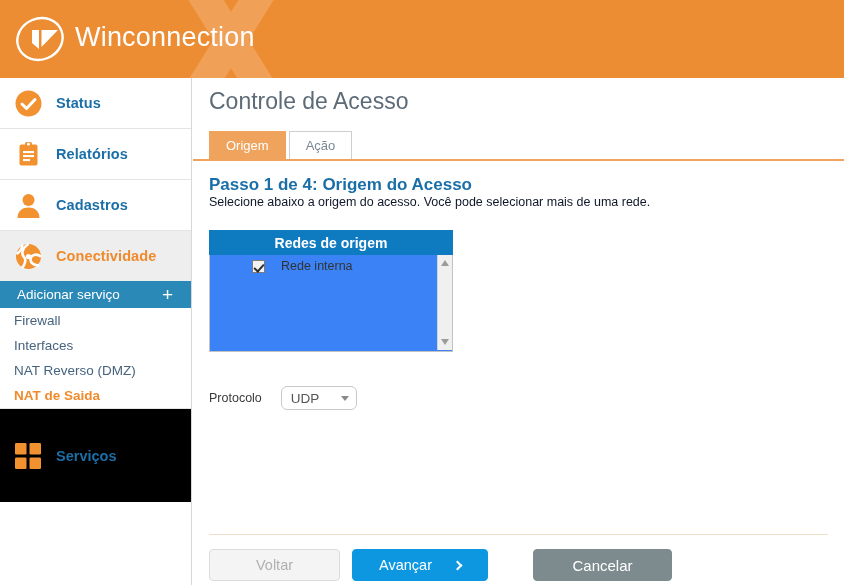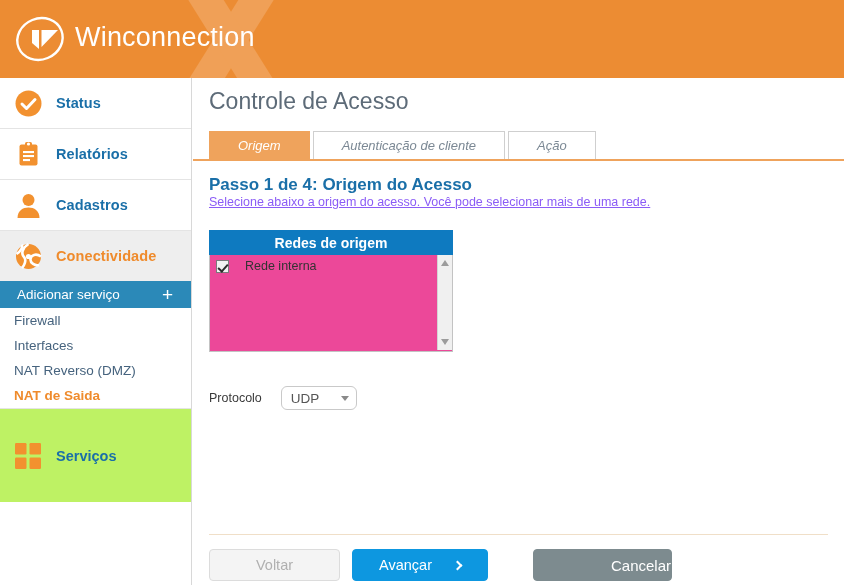--- a/index.html
+++ b/index.html
@@ -90,21 +90,21 @@
     height: 25px;
     display: flex; align-items: center;
     padding-left: 14px;
     font-size: 13.5px;
     color: #46637e;
     cursor: pointer;
   }
   .sub-item.sel { color: #ef8b2c; font-weight: bold; }
 
   .nav-services {
-    background: #bef264;
+    background: #000000;
     height: 93px;
     display: flex; align-items: center;
     padding-left: 14px;
   }
   .nav-services .icon { width: 28px; height: 28px; flex: 0 0 28px; }
   .nav-services .label {
     margin-left: 14px;
     font-size: 14.5px; font-weight: bold; color: #1a6fa8;
   }
 
@@ -122,61 +122,61 @@
   .tabbar {
     position: absolute; left: 0; top: 55px;
     width: 651px; height: 28px;
     border-bottom: 2px solid #efa35c;
     display: flex; align-items: flex-end;
     padding-left: 16px;
   }
   .tab {
     height: 28px;
     display: flex; align-items: center; justify-content: flex-end;
-    padding: 0 28px;
+    padding: 0 16px;
     font-size: 13px;
     color: #7b8894;
     background: #ffffff;
     border: 1px solid #cfcfcf;
     border-bottom: none;
     margin-right: 3px;
     cursor: pointer;
     white-space: nowrap;
-    font-style: italic;
   }
   .tab.active {
     background: #efa35c;
     border-color: #efa35c;
     color: #ffffff;
   }
 
   .step-title {
     position: absolute; left: 16px; top: 97px;
     font-size: 17px; font-weight: bold; color: #1a6fa8;
   }
   .step-desc {
     position: absolute; left: 16px; top: 117px;
-    font-size: 12.5px; color: #8b5cf6; text-decoration: underline;
+    font-size: 12.5px; color: #0f172a;
   }
 
   .netbox { position: absolute; left: 16px; top: 152px; width: 244px; }
   .netbox-head {
     height: 25px;
     background: #0e7ac0;
     color: #ffffff;
     font-size: 14px; font-weight: bold;
     display: flex; align-items: center; justify-content: center;
   }
   .netbox-body {
     position: relative;
     height: 97px;
     border: 1px solid #c3c3c3;
     border-top: none;
-    background: #ec4899;
+    background: #3b82f6;
     overflow: hidden;
+    padding-left: 36px;
   }
   .net-row {
     display: flex; align-items: center;
     height: 22px;
     padding-left: 6px;
     font-size: 12.5px;
     color: #333333;
     cursor: pointer;
   }
   .net-row .cb {
@@ -273,21 +273,20 @@
     transform: rotate(45deg);
     margin-top: 0px;
   }
   .btn-cancel {
     width: 139px;
     background: #7d8b8f;
     border: 1px solid #7d8b8f;
     color: #ffffff;
     margin-left: 45px;
     font-size: 15px;
-    justify-content: flex-end;
   }
 </style>
 </head>
 <body>
 
 <div id="app">
 
   <div class="header">
     <div class="header-x">
       <span class="a"></span>
@@ -385,23 +384,20 @@
 
   <div class="content">
 
     <div class="page-title">Controle de Acesso</div>
 
     <div class="tabbar">
       <div class="tab active">
         <span>Origem</span>
       </div>
       <div class="tab">
-        <span>Autenticação de cliente</span>
-      </div>
-      <div class="tab">
         <span>Ação</span>
       </div>
     </div>
 
     <div class="step-title">Passo 1 de 4: Origem do Acesso</div>
     <div class="step-desc">Selecione abaixo a origem do acesso. Você pode selecionar mais de uma rede.</div>
 
     <div class="netbox">
       <div class="netbox-head">Redes de origem</div>
       <div class="netbox-body">

